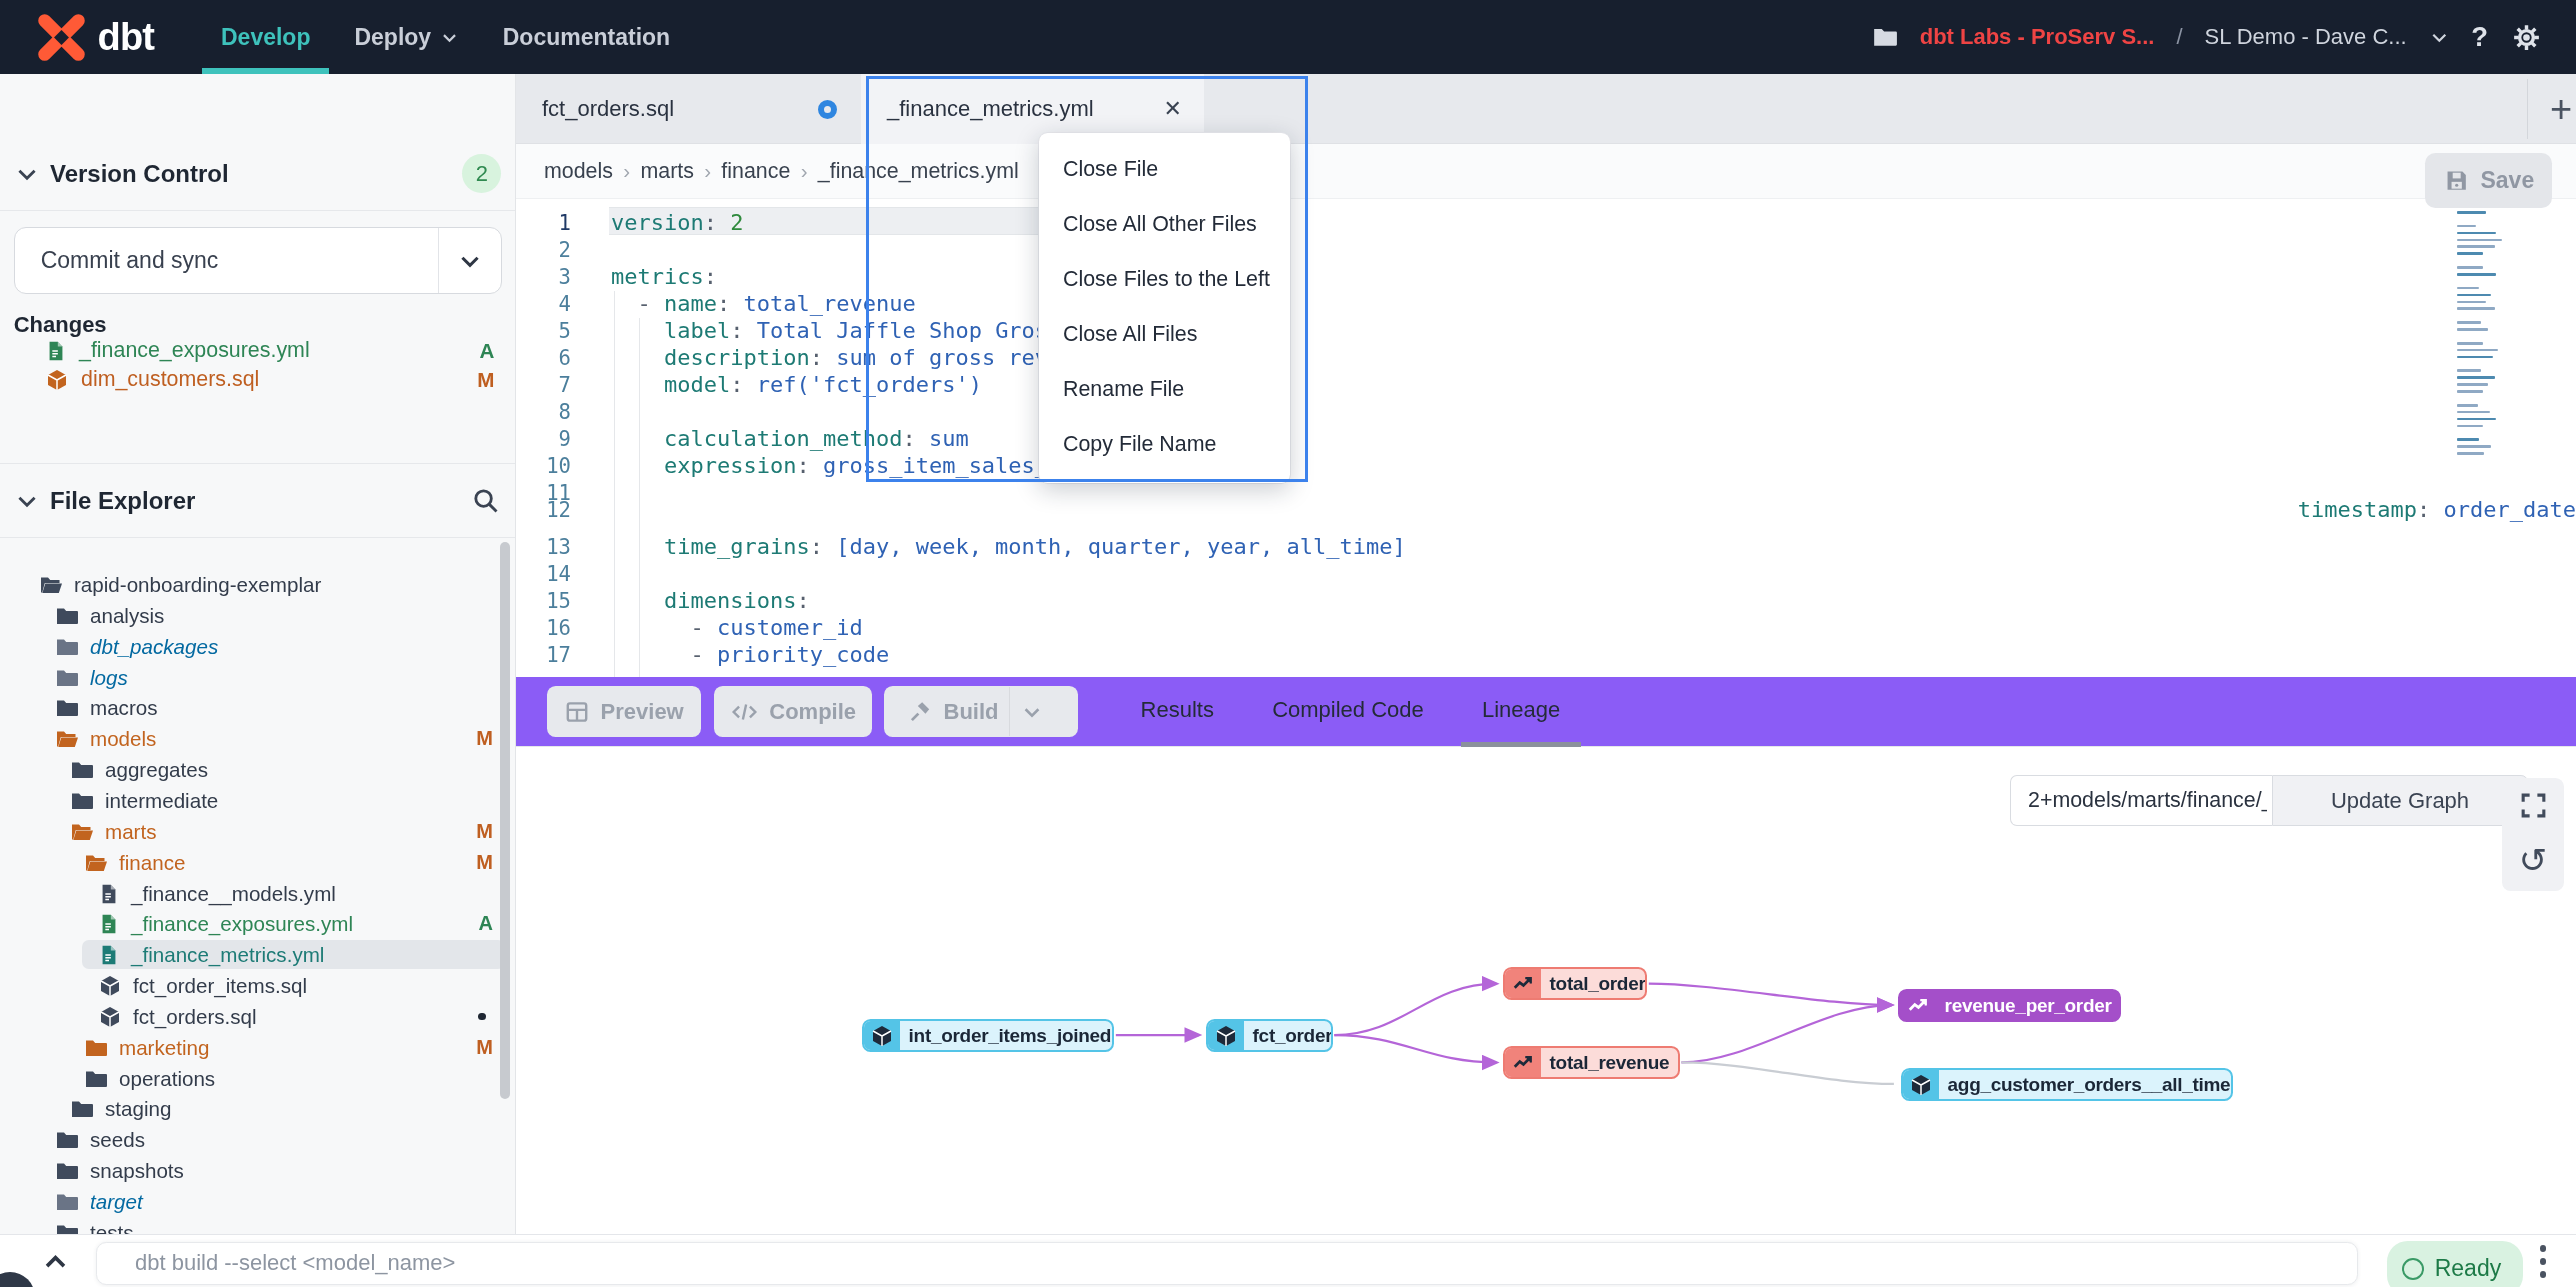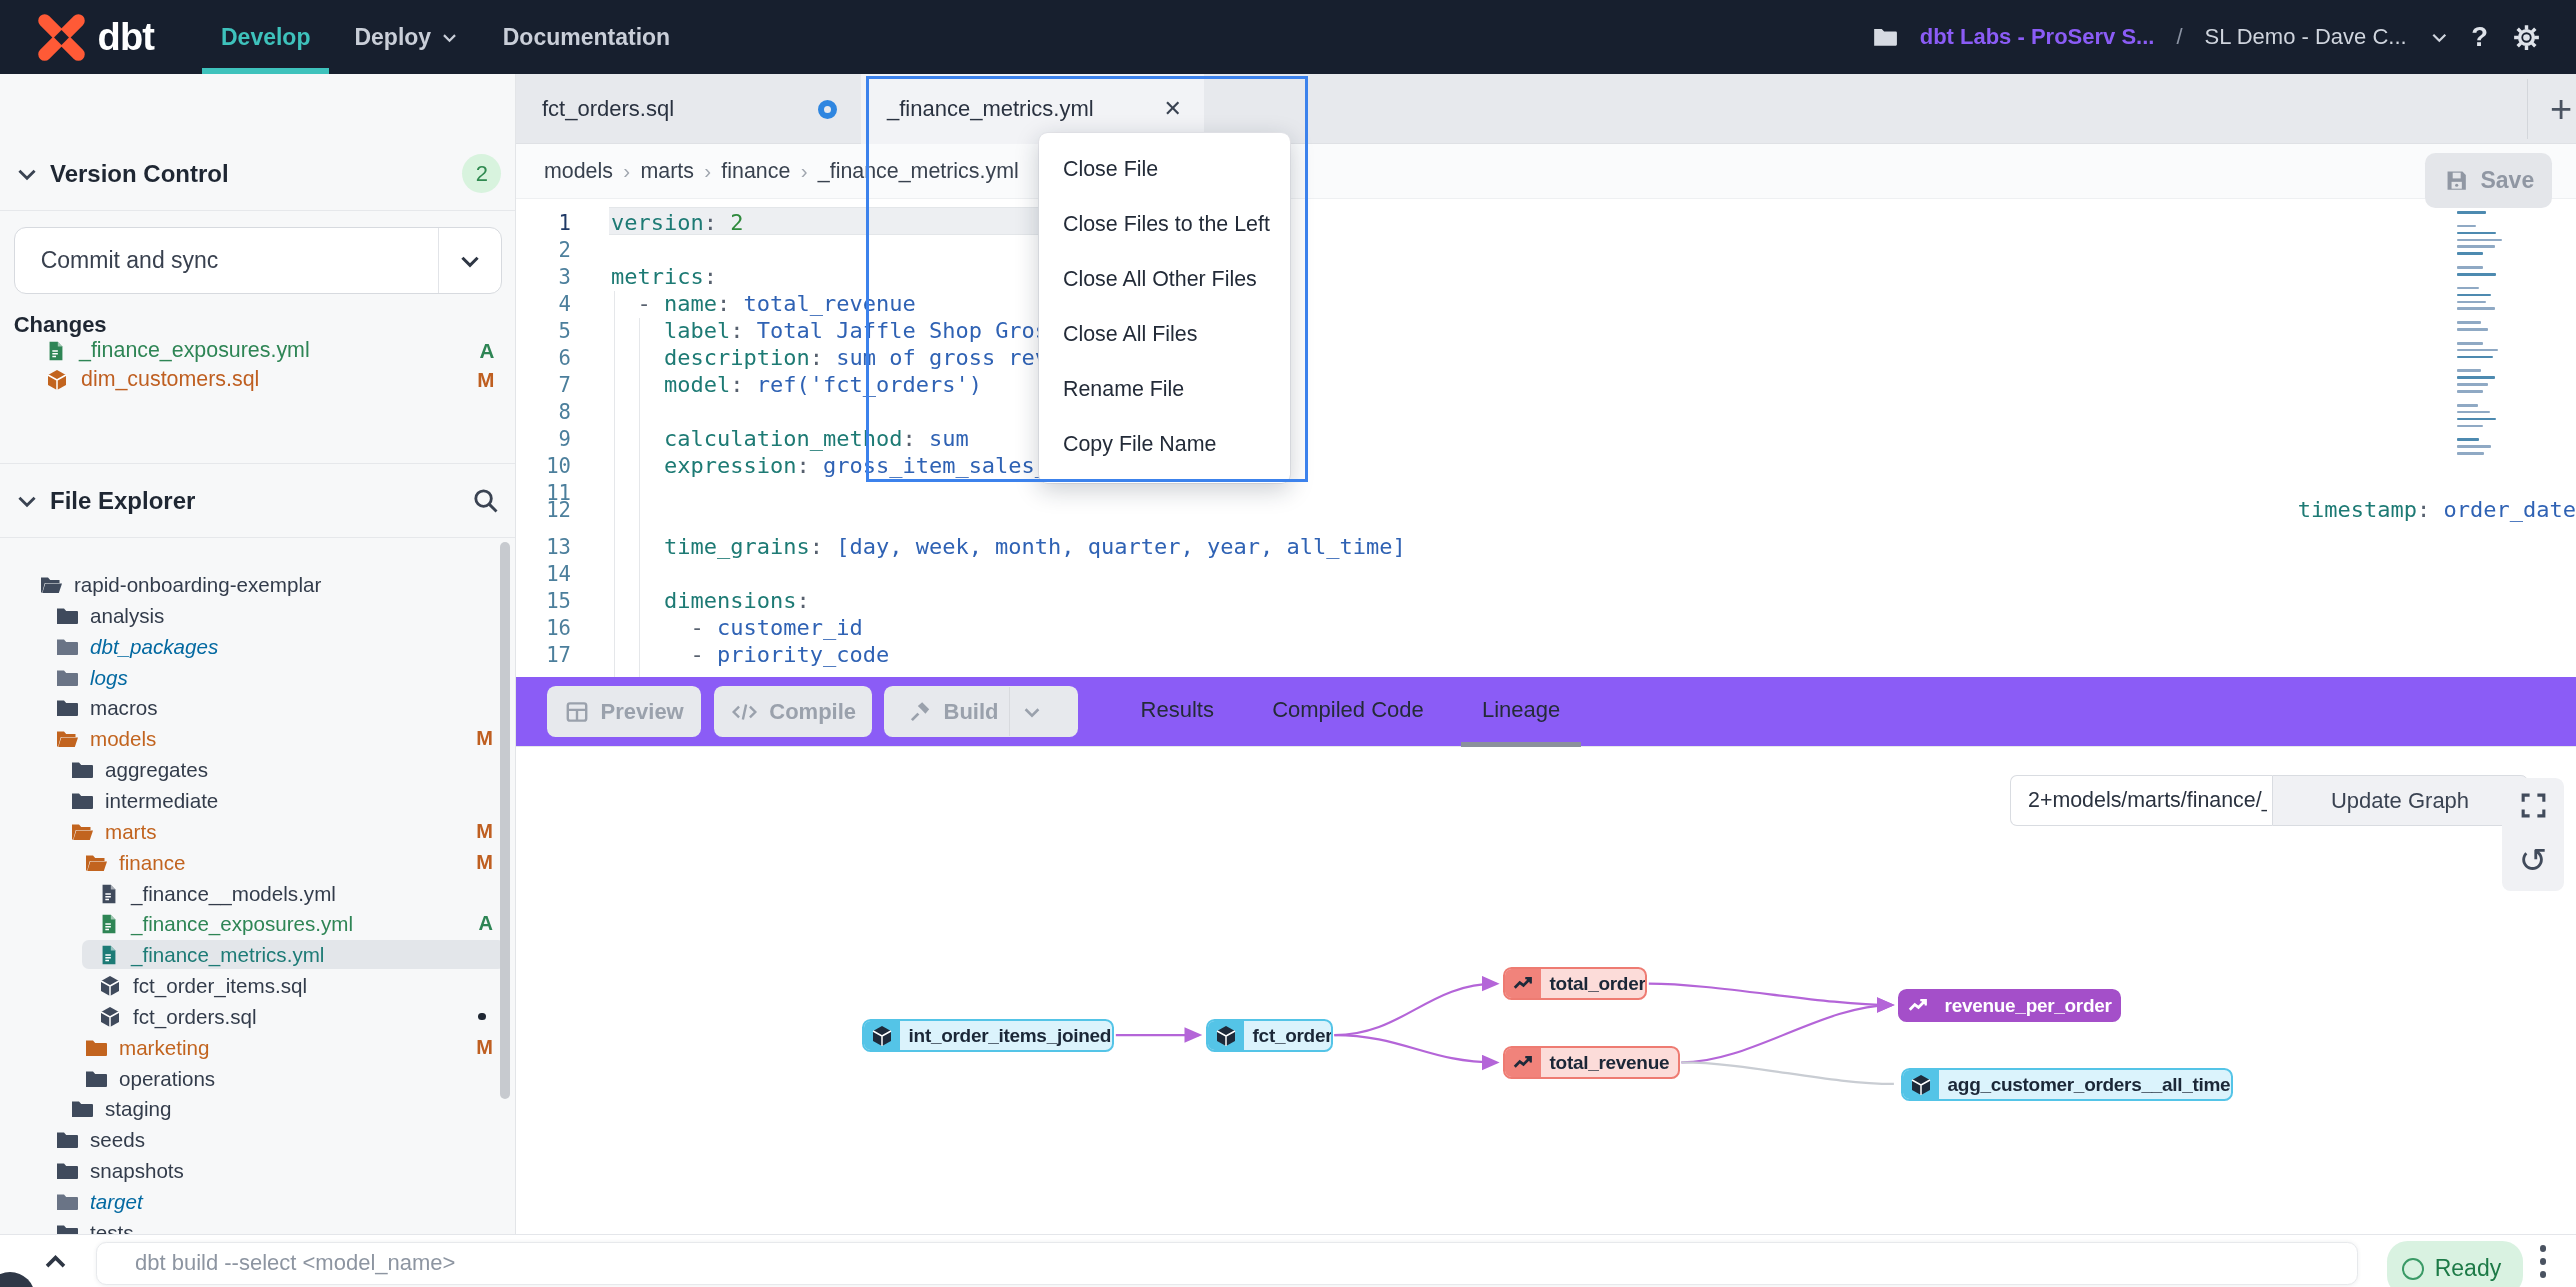--- a/index.html
+++ b/index.html
@@ -9,21 +9,21 @@
 
   
   .topnav{position:absolute;left:0;top:0;width:2576px;height:74px;background:#171f2e;display:flex;align-items:center;}
   .brand{display:flex;align-items:center;margin-left:34px;}
   .brandname{color:#fff;font-size:38px;font-weight:bold;letter-spacing:-0.9px;margin-left:8.6px;}
   .mainmenu{display:flex;align-items:stretch;height:100%;margin-left:45px;}
   .navitem{display:flex;align-items:center;gap:8.6px;padding:0 22px;font-size:23px;font-weight:600;color:#c9ced8;position:relative;cursor:pointer;}
   .navitem.active{color:#3ec2bc;}
   .navitem.active::after{content:"";position:absolute;left:3.4px;right:3.4px;bottom:0;height:6px;background:#3ec2bc;}
   .navright{margin-left:auto;display:flex;align-items:center;gap:22px;padding-right:33px;color:#cfd4dd;font-size:22px;}
-  .navright .proj{color:#8b5cf6;font-weight:bold;}
+  .navright .proj{color:#ef4444;font-weight:bold;}
   .navright .sep{color:#8b93a3;}
   .navhelp{font-size:27.4px;font-weight:bold;color:#dfe3ea;}
 
   
   .sidebar{position:absolute;left:0;top:74px;width:516px;height:1160px;background:#f7f8f9;border-right:0.9px solid #e3e5e8;overflow:hidden;}
   .sb-branch{position:absolute;left:0;top:0;width:100%;height:63px;display:flex;align-items:center;padding:0 15.4px;border-bottom:0.9px solid #e6e8eb;color:#39414f;font-size:21.4px;}
   .sb-branch .lbl{margin-left:12px;}
   .sb-branch .book{margin-left:auto;}
   .sec-head{position:absolute;left:0;width:100%;display:flex;align-items:center;padding:0 13.7px;color:#1f2733;font-size:24px;font-weight:bold;border-bottom:0.9px solid #e6e8eb;}
   .vc-head{top:63px;height:74px;}
@@ -536,22 +536,22 @@
           <i style="width: 0px; background: transparent;"></i>
           <i style="width: 22px; background: rgb(77, 138, 176);"></i>
           <i style="width: 34px; background: rgb(143, 169, 196);"></i>
           <i style="width: 27.4px; background: rgb(143, 169, 196);"></i>
         </div>
     </div>
 
     <div class="bluerect"></div>
     <div class="ctxmenu" id="ctxmenu">
         <div class="ctxitem">Close File</div>
+        <div class="ctxitem">Close All Other Files</div>
         <div class="ctxitem">Close Files to the Left</div>
-        <div class="ctxitem">Close All Other Files</div>
         <div class="ctxitem">Close All Files</div>
         <div class="ctxitem">Rename File</div>
         <div class="ctxitem">Copy File Name</div>
       </div>
 
     <button class="savebtn">
       <span class="ic">
         <svg width="27.4" height="27.4" viewBox="0 0 24 24">
             <path d="M4 4h13l3 3v13H4z" fill="#9097a3"></path>
             <rect x="7.5" y="13" width="9" height="6" fill="#e4e6ea"></rect>

